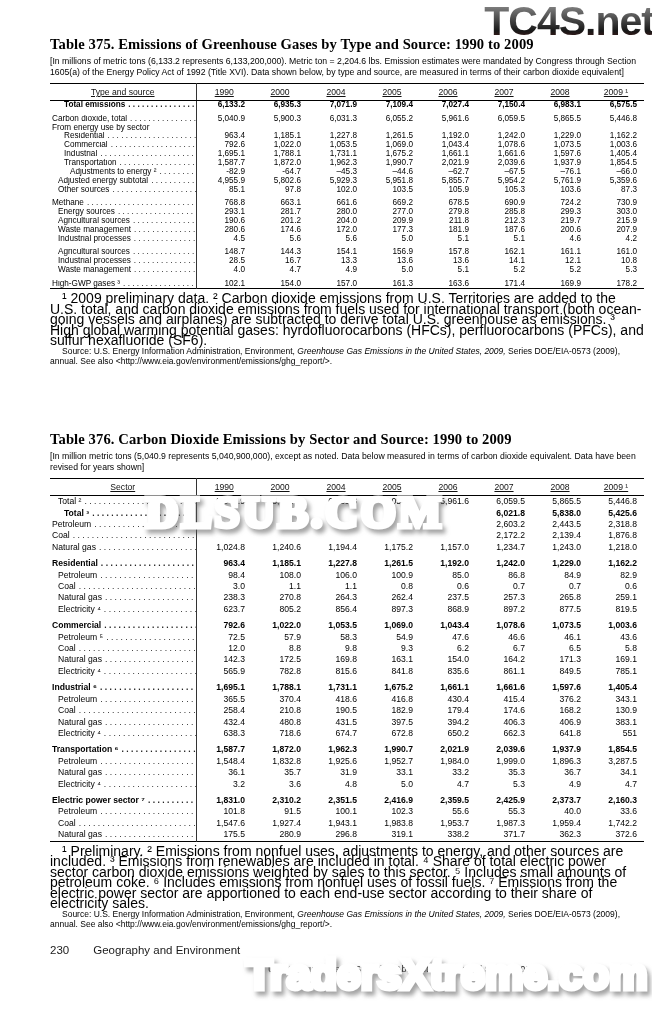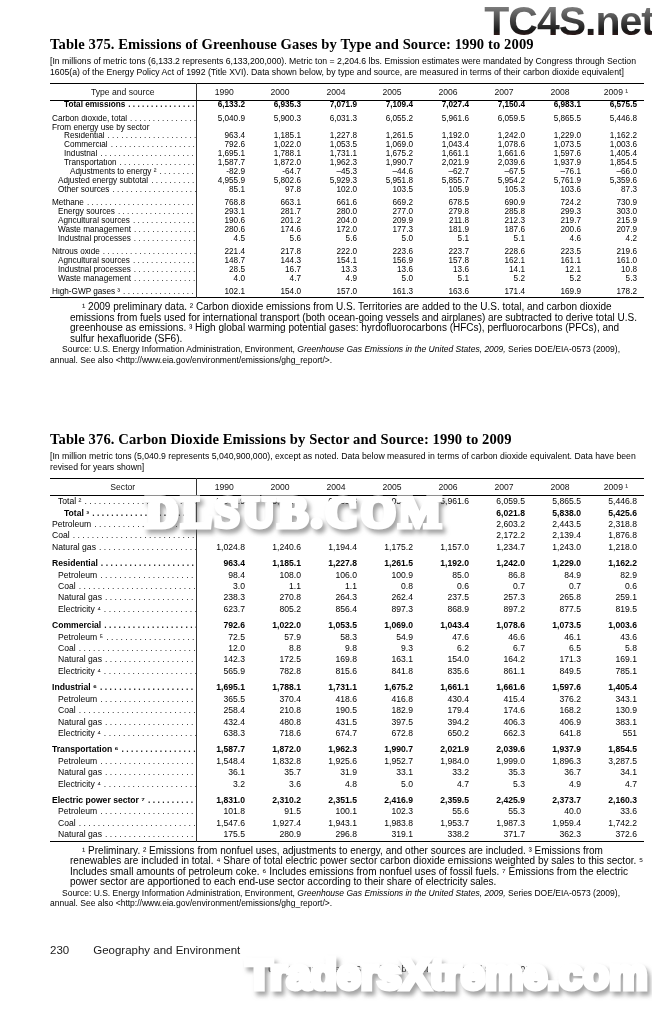--- a/index.html
+++ b/index.html
@@ -11,38 +11,38 @@
   #t375-block{top:36px;}
   #t376-block{top:431px;}
 
   .ttitle{font-family:"Liberation Serif",serif;font-weight:bold;font-size:14.6px;
           line-height:17px;letter-spacing:.1px;color:#000;}
   .tnote{font-size:8.7px;line-height:10.6px;margin-top:3px;color:#000;}
 
   table.dt{border-collapse:collapse;table-layout:fixed;width:594px;margin-top:6px;
            border-top:1.5px solid #000;border-bottom:1.5px solid #000;}
   table.dt th{font-weight:normal;font-size:8.6px;border-bottom:1px solid #000;
-              height:16px;padding:0;}
+              height:16px;padding:0;text-decoration:underline;}
   th.lh{text-align:center;}
   th.yc{text-align:center;}
   .lc{border-right:1px solid #333;}
   td{padding:0;font-size:8.4px;color:#000;}
   #t375-block td{line-height:8.9px;font-size:8.2px;}
   #t376-block td{line-height:11.4px;font-size:8.6px;}
   .vc{text-align:right;padding-right:7px;white-space:nowrap;}
   tr.b{font-weight:bold;}
   tr.gap td{height:4.5px;line-height:4.5px;font-size:1px;}
   #t376-block tr.gap td{height:5px;line-height:5px;}
   .lbl{display:flex;overflow:hidden;align-items:baseline;}
   .lbl .t{white-space:nowrap;}
   .lbl::after{content:". . . . . . . . . . . . . . . . . . . . . . . . . . . . . . . . . . .";
               white-space:nowrap;overflow:hidden;flex:1 1 auto;margin-left:3px;color:#222;}
   .lbl.nl::after{content:"";}
 
-  .fnotes{font-size:10px;line-height:10.5px;margin-top:4px;text-indent:12px;color:#000;margin-left:20px;}
+  .fnotes{font-size:14px;line-height:10.5px;margin-top:4px;text-indent:12px;color:#000;}
   .src{font-size:8.5px;line-height:10.5px;text-indent:12px;color:#000;}
   .src .it{font-style:italic;}
 
   
   #footer-left{position:absolute;left:50px;top:944px;font-size:11.5px;color:#1a1a1a;}
   #footer-left .pg{margin-right:24px;}
   #footer-src{position:absolute;left:268px;top:964px;font-size:9px;color:#222;}
 
   
   .wm{position:absolute;font-weight:bold;white-space:nowrap;pointer-events:none;}
@@ -324,35 +324,20 @@
             <td class="vc">5.1</td>
             <td class="vc">4.6</td>
             <td class="vc">4.2</td>
           </tr>
           <tr class="gap">
             <td class="lc"></td>
             <td colspan="8"></td>
           </tr>
           <tr>
             <td class="lc">
-              <div class="lbl" style="padding-left: 2px;">
-                <span class="t">Nitrous oxide</span>
-              </div>
-            </td>
-            <td class="vc">221.4</td>
-            <td class="vc">217.8</td>
-            <td class="vc">222.0</td>
-            <td class="vc">223.6</td>
-            <td class="vc">223.7</td>
-            <td class="vc">228.6</td>
-            <td class="vc">223.5</td>
-            <td class="vc">219.6</td>
-          </tr>
-          <tr>
-            <td class="lc">
               <div class="lbl" style="padding-left: 8px;">
                 <span class="t">Agricultural sources</span>
               </div>
             </td>
             <td class="vc">148.7</td>
             <td class="vc">144.3</td>
             <td class="vc">154.1</td>
             <td class="vc">156.9</td>
             <td class="vc">157.8</td>
             <td class="vc">162.1</td>

